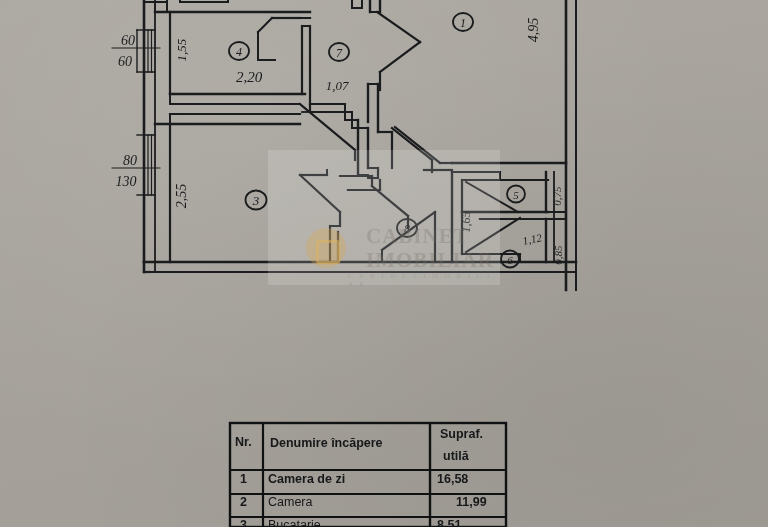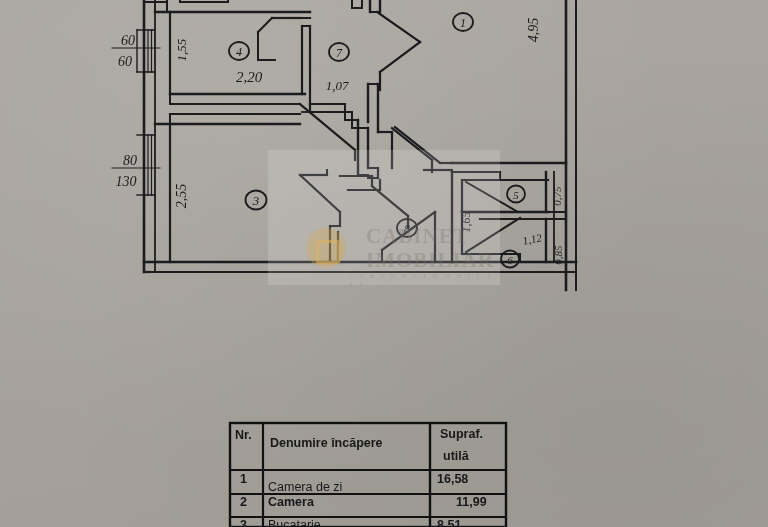--- a/index.html
+++ b/index.html
@@ -331,31 +331,31 @@
       <line x1="430" y1="423" x2="430" y2="527" stroke-width="2.4"></line>
 
       <line x1="230" y1="470" x2="506" y2="470" stroke-width="2.2"></line>
       <line x1="230" y1="494" x2="506" y2="494" stroke-width="1.8"></line>
       <line x1="230" y1="517" x2="506" y2="517" stroke-width="1.8"></line>
     </g>
   </svg>
 
   <div class="tbl">
 
-    <div class="tcell hdr" style="left:7px;  top:8px;">Nr.</div>
+    <div class="tcell hdr" style="left:7px;  top:15px;">Nr.</div>
     <div class="tcell hdr" style="left:42px; top:16px;">Denumire încăpere</div>
     <div class="tcell hdr" style="left:212px; top:7px;">Supraf.</div>
     <div class="tcell hdr" style="left:215px; top:29px;">utilă</div>
 
     <div class="tcell num" style="left:12px; top:52px;">1</div>
-    <div class="tcell" style="left:40px; top:60px; font-weight:normal;">Camera de zi</div>
+    <div class="tcell" style="left:40px; top:52px; font-weight:bold;">Camera de zi</div>
     <div class="tcell num" style="left:209px; top:52px;">16,58</div>
 
     <div class="tcell num" style="left:12px; top:75px;">2</div>
-    <div class="tcell" style="left:40px; top:75px; font-weight:bold;">Camera</div>
+    <div class="tcell" style="left:40px; top:75px; font-weight:normal;">Camera</div>
     <div class="tcell num" style="left:209px; top:75px;margin-left:19px;">11,99</div>
 
     <div class="tcell num blur" style="left:12px; top:98px;">3</div>
     <div class="tcell blur" style="left:40px; top:98px; font-weight:normal;">Bucatarie</div>
     <div class="tcell num blur" style="left:209px; top:98px;">8,51</div>
   </div>
 
 </div>
 
 </body></html>

